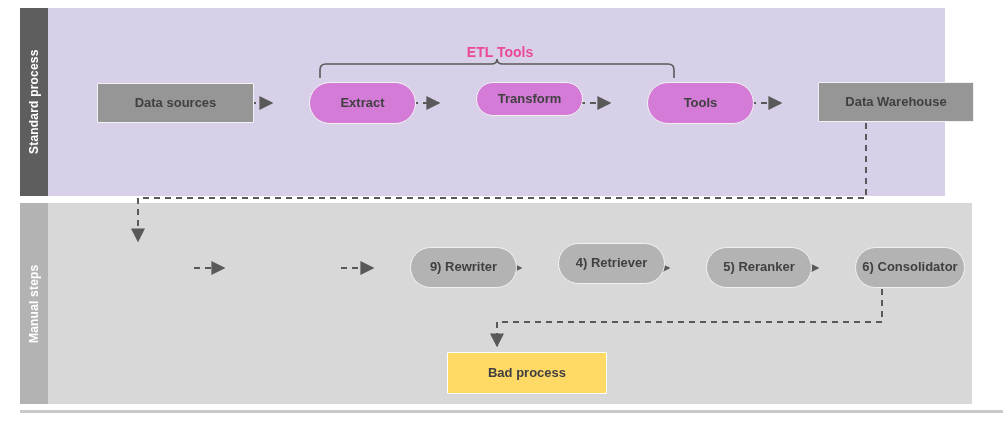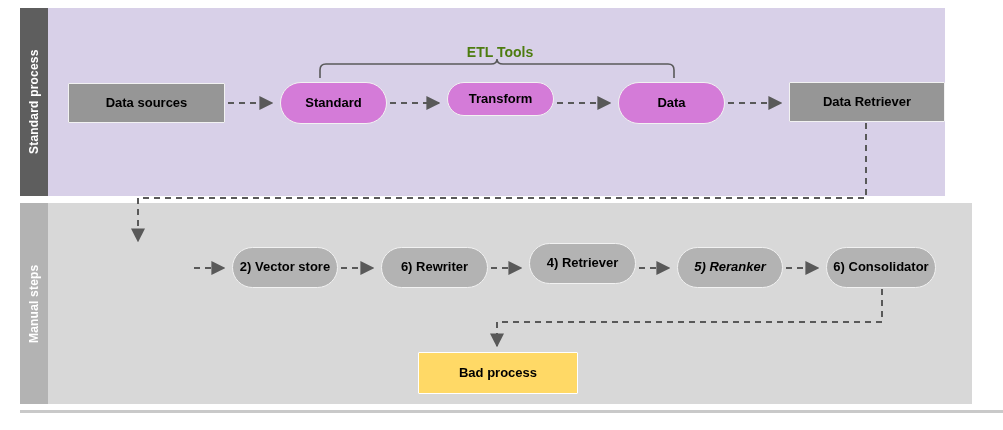--- a/index.html
+++ b/index.html
@@ -23,49 +23,50 @@
   #lane-top-label{left:20px;top:8px;width:28px;height:188px;background:#5E5E5E;}
   #lane-bot-body{left:48px;top:203px;width:924px;height:201px;background:#D8D8D8;}
   #lane-bot-label{left:20px;top:203px;width:28px;height:201px;background:#B3B3B3;}
 
   #bottom-rule{position:absolute;left:20px;top:410px;width:983px;height:3px;background:#C9C9C9;}
 
   
   .node{
     position:absolute;box-sizing:border-box;
     display:flex;align-items:center;justify-content:center;text-align:center;
-    color:#000000;font-weight:bold;font-size:13px;line-height:1.15;
+    color:#404040;font-weight:bold;font-size:13px;line-height:1.15;
     border:1px solid #F2F2F2;
+    margin-left:29px;
   }
   .node.rect{border-radius:1px;}
   .node.pill{border-radius:24px;}
   .node.gray{background:#969696;}
   .node.pill-gray{background:#B3B3B3;}
   .node.magenta{background:#D47BD8;}
   .node.yellow{background:#FFD966;border-color:#FFFFFF;}
 
   #n-datasources{left:68px;top:83px;width:157px;height:40px;}
   #n-extract  {left:280px;top:82px;width:107px;height:42px;}
   #n-transform{left:447px;top:82px;width:107px;height:34px;}
   #n-load     {left:618px;top:82px;width:107px;height:42px;}
   #n-warehouse{left:789px;top:82px;width:156px;height:40px;}
 
   #n-chunker     {left:86px;top:247px;width:105px;height:41px;}
   #n-vectorstore {left:232px;top:247px;width:106px;height:41px;}
   #n-rewriter    {left:381px;top:247px;width:107px;height:41px;}
   #n-retriever   {left:529px;top:243px;width:107px;height:41px;}
-  #n-reranker    {left:677px;top:247px;width:106px;height:41px;font-style:italic;}
+  #n-reranker    {left:677px;top:247px;width:106px;height:41px;}
   #n-consolidator{left:826px;top:247px;width:110px;height:41px;}
 
   #n-badoutput{left:418px;top:352px;width:160px;height:42px;font-size:13px;}
 
   
   #etl-label{
     position:absolute;left:400px;top:44px;width:200px;
-    text-align:center;color:#4d7c0f;font-weight:bold;font-size:14px;
+    text-align:center;color:#ec4899;font-weight:bold;font-size:14px;
   }
 
   
   #wires{position:absolute;left:0;top:0;width:1003px;height:430px;pointer-events:none;}
 </style>
 </head>
 <body>
 
 <div id="stage">
 
@@ -98,27 +99,26 @@
 
       <path d="M882,289 L882,322 L497,322 L497,346" marker-end="url(#ah)"></path>
     </g>
 
     <path fill="none" stroke="#595959" stroke-width="1.6" d="M320,78 L320,70 Q320,64 326,64 L491,64 Q497,64 497,59 Q497,64 503,64 L668,64 Q674,64 674,70 L674,78"></path>
   </svg>
 
   <div id="etl-label">ETL Tools</div>
 
   <div class="node rect gray" id="n-datasources">Data sources</div>
-  <div class="node pill magenta" id="n-extract">Standard</div>
+  <div class="node pill magenta" id="n-extract">Extract</div>
   <div class="node pill magenta" id="n-transform">Transform</div>
-  <div class="node pill magenta" id="n-load">Data</div>
-  <div class="node rect gray" id="n-warehouse">Data Retriever</div>
+  <div class="node pill magenta" id="n-load">Tools</div>
+  <div class="node rect gray" id="n-warehouse">Data Warehouse</div>
 
-  <div class="node pill pill-gray" id="n-vectorstore">2) Vector store</div>
-  <div class="node pill pill-gray" id="n-rewriter">6) Rewriter</div>
+  <div class="node pill pill-gray" id="n-rewriter">9) Rewriter</div>
   <div class="node pill pill-gray" id="n-retriever">4) Retriever</div>
   <div class="node pill pill-gray" id="n-reranker">5) Reranker</div>
   <div class="node pill pill-gray" id="n-consolidator">6) Consolidator</div>
 
   <div class="node rect yellow" id="n-badoutput">Bad process</div>
 
   <div id="bottom-rule"></div>
 </div>
 
 </body></html>

